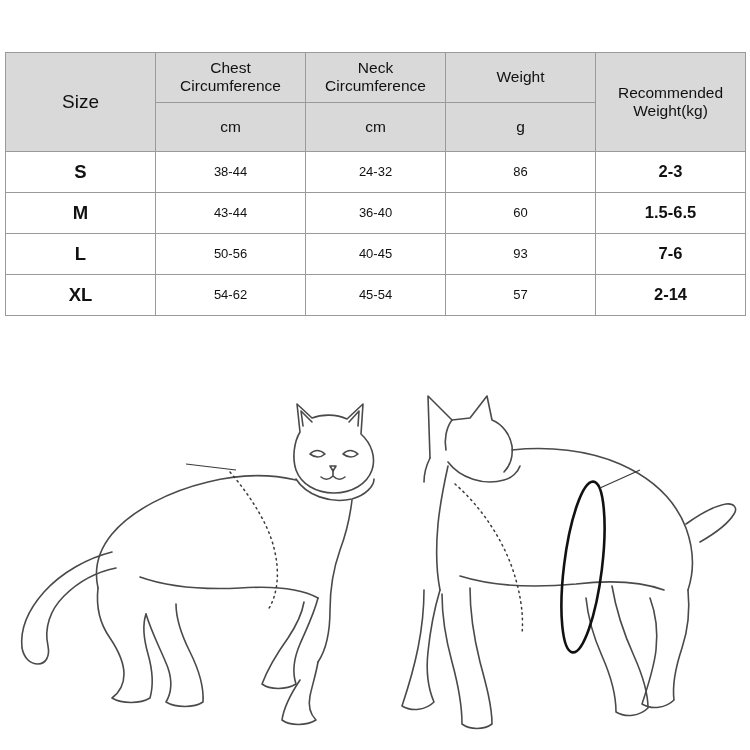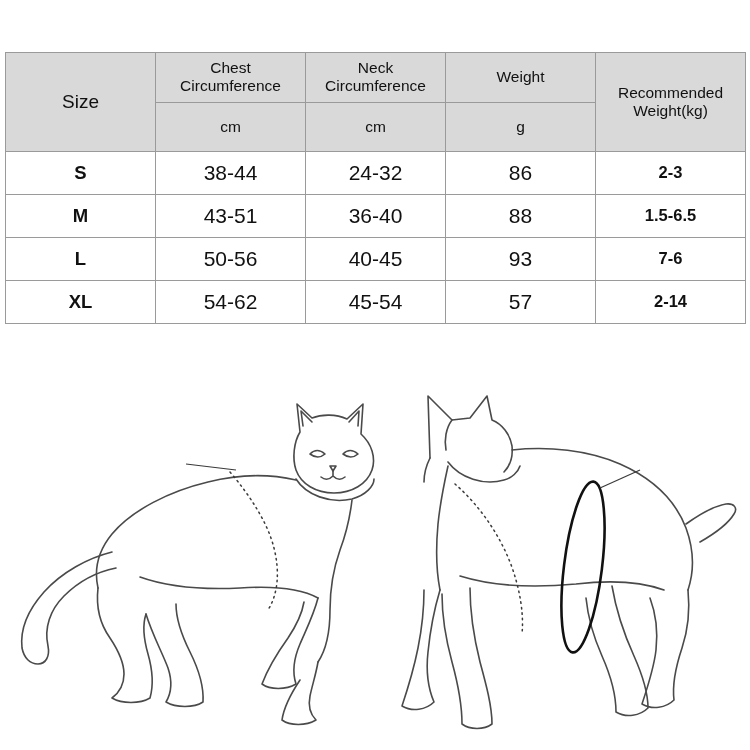--- a/index.html
+++ b/index.html
@@ -52,21 +52,21 @@
     padding: 24px 2px;
   }
   .unit-cell {
     background: #d9d9d9;
     font-size: 15.5px;
     font-weight: bold;
     padding: 15px 2px;
   }
   .body-cell {
     background: #ffffff;
-    font-size: 21px;
+    font-size: 13px;
     padding: 9px 2px;
   }
   .body-cell.size-label {
     font-weight: bold;
     font-size: 18.5px;
   }
   .body-cell.rec {
     font-size: 16.5px;
     font-weight: bold;
   }
@@ -127,23 +127,23 @@
 
         <tr>
           <td class="body-cell size-label">S</td>
           <td class="body-cell">38-44</td>
           <td class="body-cell">24-32</td>
           <td class="body-cell">86</td>
           <td class="body-cell rec">2-3</td>
         </tr>
         <tr>
           <td class="body-cell size-label">M</td>
-          <td class="body-cell">43-51</td>
+          <td class="body-cell">43-44</td>
           <td class="body-cell">36-40</td>
-          <td class="body-cell">88</td>
+          <td class="body-cell">60</td>
           <td class="body-cell rec">1.5-6.5</td>
         </tr>
         <tr>
           <td class="body-cell size-label">L</td>
           <td class="body-cell">50-56</td>
           <td class="body-cell">40-45</td>
           <td class="body-cell">93</td>
           <td class="body-cell rec">7-6</td>
         </tr>
         <tr>

